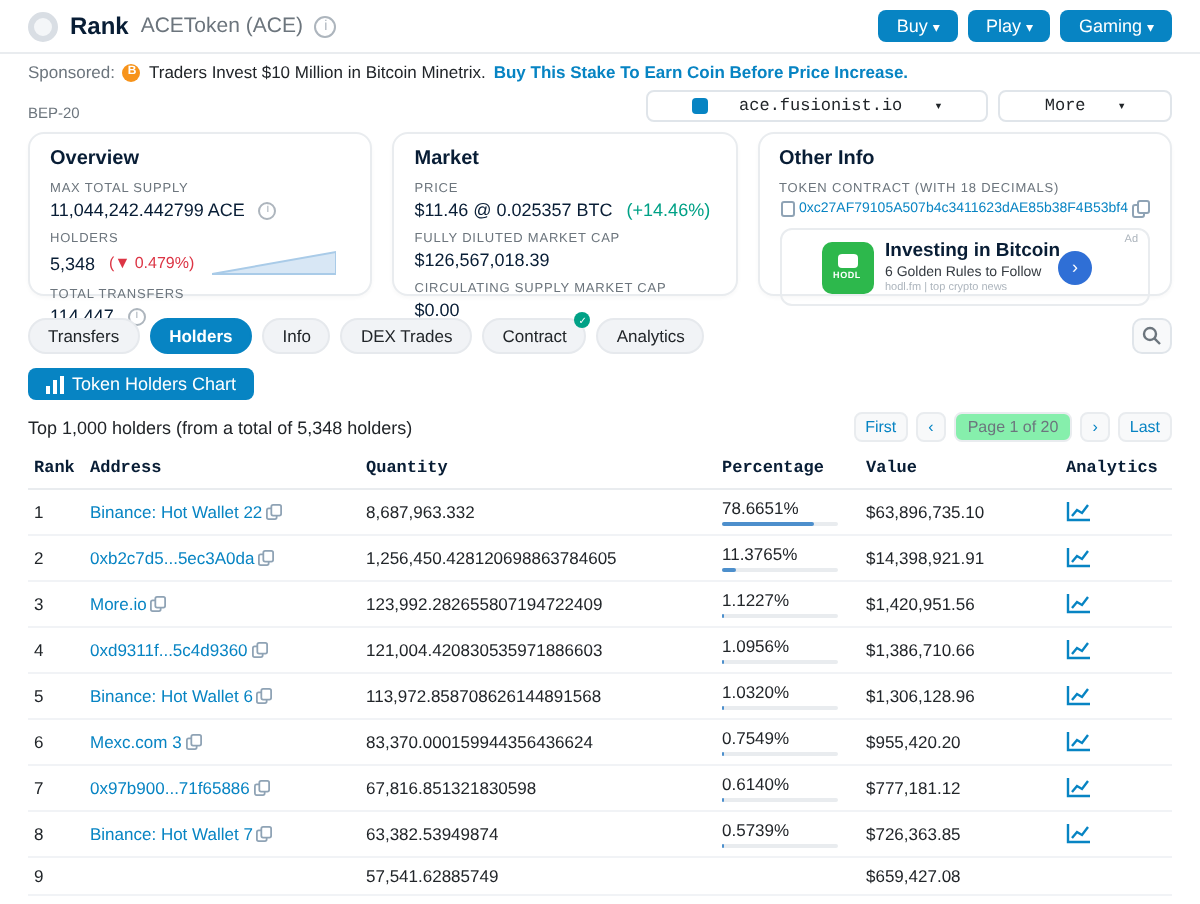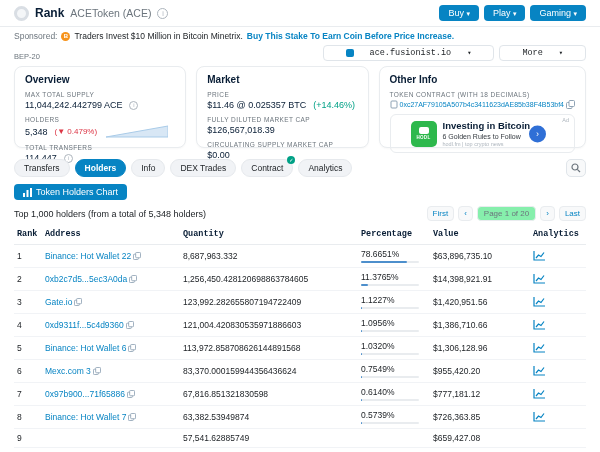--- a/index.html
+++ b/index.html
@@ -291,21 +291,21 @@
             </span></span>
         </td>
         <td class="c-val">$14,398,921.91</td>
         <td class="c-ana"><span class="ana-ic"><svg width="13" height="11" viewBox="0 0 13 11">
               <path d="M1 1 V10 H12" fill="none" stroke="#0784c3" stroke-width="1.2"></path>
               <polyline points="3,8 5.5,5 8,6.5 11,2.5" fill="none" stroke="#0784c3" stroke-width="1.2"></polyline>
             </svg></span></td>
       </tr>
       <tr>
         <td class="c-rank">3</td>
-        <td class="c-addr"><a>Gate.io</a><span><svg class="copy-ic" width="8" height="8" viewBox="0 0 9 9">
+        <td class="c-addr"><a>More.io</a><span><svg class="copy-ic" width="8" height="8" viewBox="0 0 9 9">
               <rect x="0.5" y="2.5" width="5.5" height="6" rx="1" fill="none" stroke="#8fa3b5"></rect>
               <rect x="3" y="0.5" width="5.5" height="6" rx="1" fill="#fff" stroke="#8fa3b5"></rect>
             </svg></span></td>
         <td class="c-qty">123,992.282655807194722409</td>
         <td class="c-pct">
           <span class="pct-wrap"><span>1.1227%</span><span class="bar">
               <i style="width: 1.12%;"></i>
             </span></span>
         </td>
         <td class="c-val">$1,420,951.56</td>

